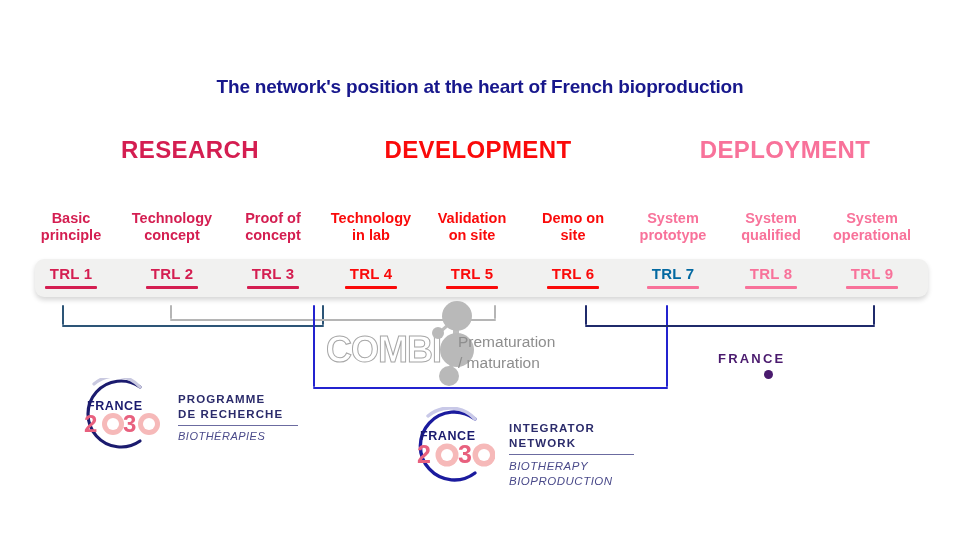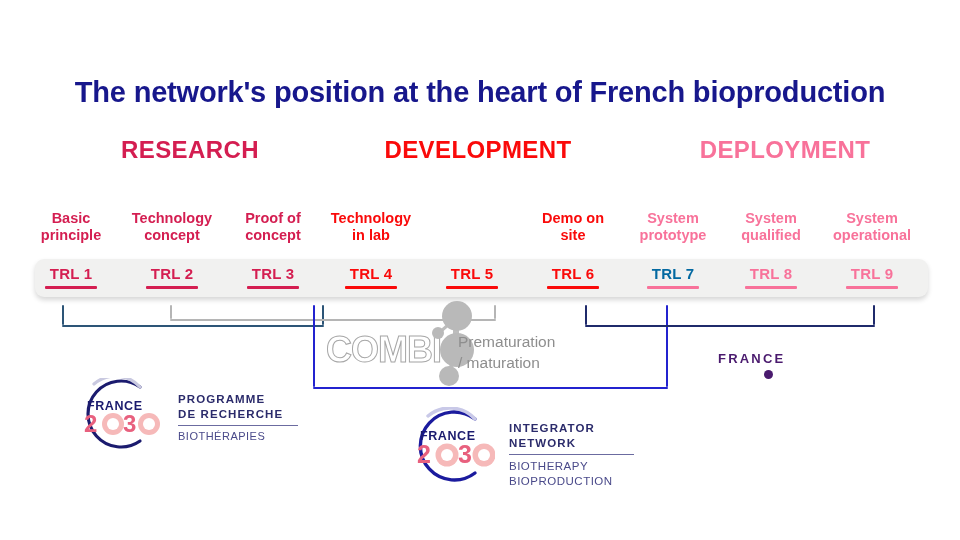--- a/index.html
+++ b/index.html
@@ -10,21 +10,21 @@
     position:relative;
     overflow:hidden;
   }
   #stage { position:absolute; inset:0; }
 
   
   .title {
     position:absolute;
     left:0; top:76px; width:960px;
     text-align:center;
-    font-size:29px;
+    font-size:19px;
     font-weight:bold;
     color:#17178c;
     letter-spacing:-0.2px;
     white-space:nowrap;
   }
 
   
   .stage-head {
     position:absolute;
     top:136px;
@@ -110,21 +110,21 @@
     position:absolute;
     font-weight:bold; color:#1b1b6e; letter-spacing:0.6px;
   }
   .f2030 .side { position:absolute; }
   .f2030 .side-main {
     font-weight:bold; color:#2b2b6b; letter-spacing:1.1px;
     white-space:pre-line;
   }
   .f2030 .side-rule { background:#6b6ba0; height:1px; margin:4px 0 4px; }
   .f2030 .side-sub {
-    color:#4a4a8a; letter-spacing:0.5px;
+    font-style:italic; color:#4a4a8a; letter-spacing:0.5px;
     white-space:pre-line;
   }
 
   
   #biolead { position:absolute; left:718px; top:351px; width:170px; }
   #biolead-top {
     font-size:13px; font-weight:bold; color:#4a1a6e; letter-spacing:2.2px;
   }
   #biolead-main {
     font-size:33px; font-weight:bold; color:#4a1a6e;
@@ -148,20 +148,22 @@
 
   <div class="col-labels" id="col-labels">
       <div class="col-label" style="left: 36px; color: rgb(212, 30, 81);">Basic
 principle</div>
       <div class="col-label" style="left: 137px; color: rgb(212, 30, 81);">Technology
 concept</div>
       <div class="col-label" style="left: 238px; color: rgb(212, 30, 81);">Proof of
 concept</div>
       <div class="col-label" style="left: 336px; color: rgb(250, 10, 10);">Technology
 in lab</div>
+      <div class="col-label" style="left: 437px; color: rgb(250, 10, 10);">Validation
+on site</div>
       <div class="col-label" style="left: 538px; color: rgb(250, 10, 10);">Demo on
 site</div>
       <div class="col-label" style="left: 638px; color: rgb(248, 114, 154);">System
 prototype</div>
       <div class="col-label" style="left: 736px; color: rgb(248, 114, 154);">System
 qualified</div>
       <div class="col-label" style="left: 837px; color: rgb(248, 114, 154);">System
 operational</div>
     </div>
 

